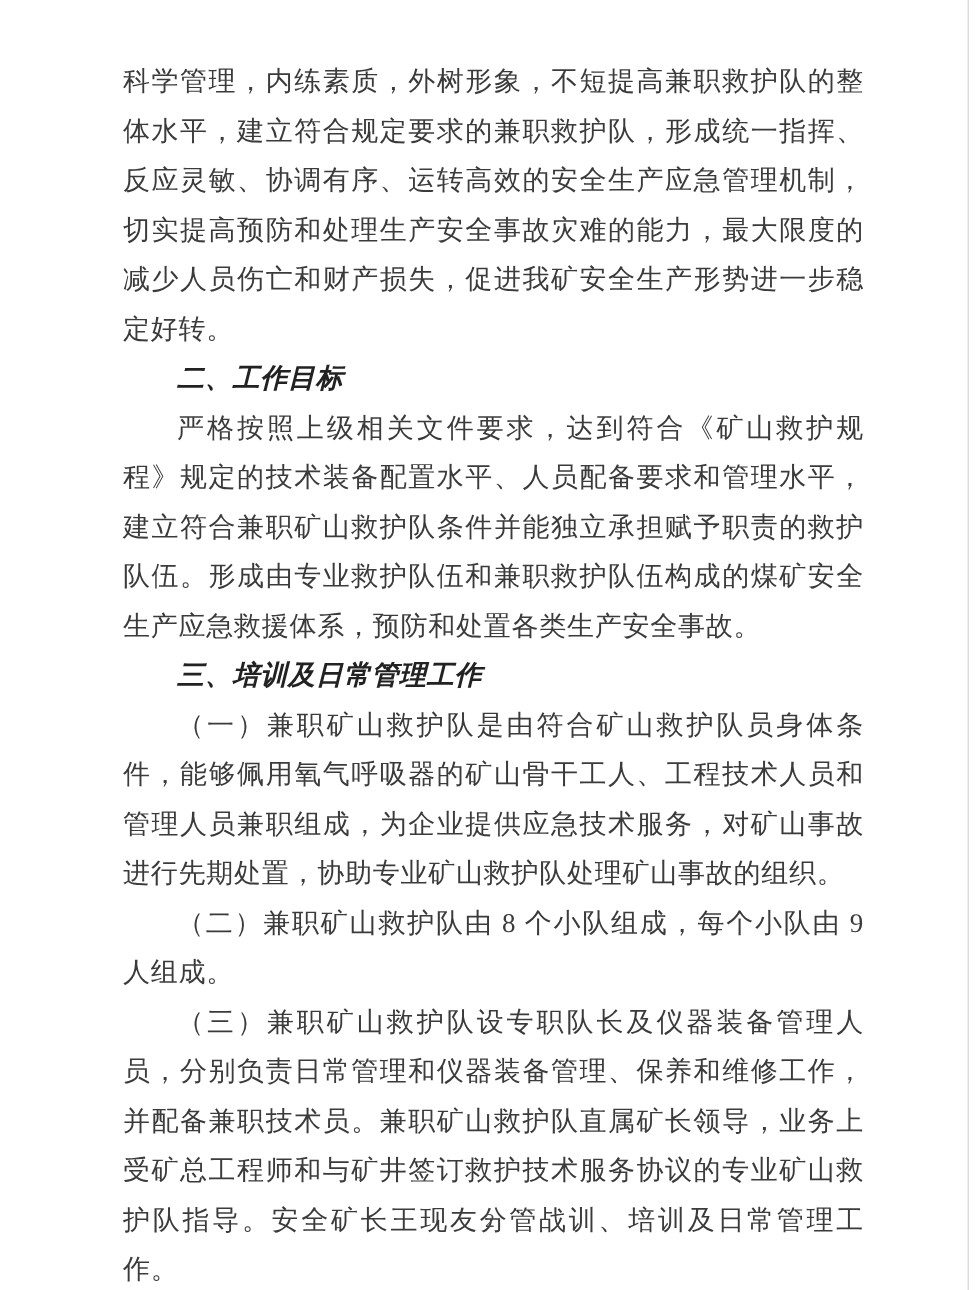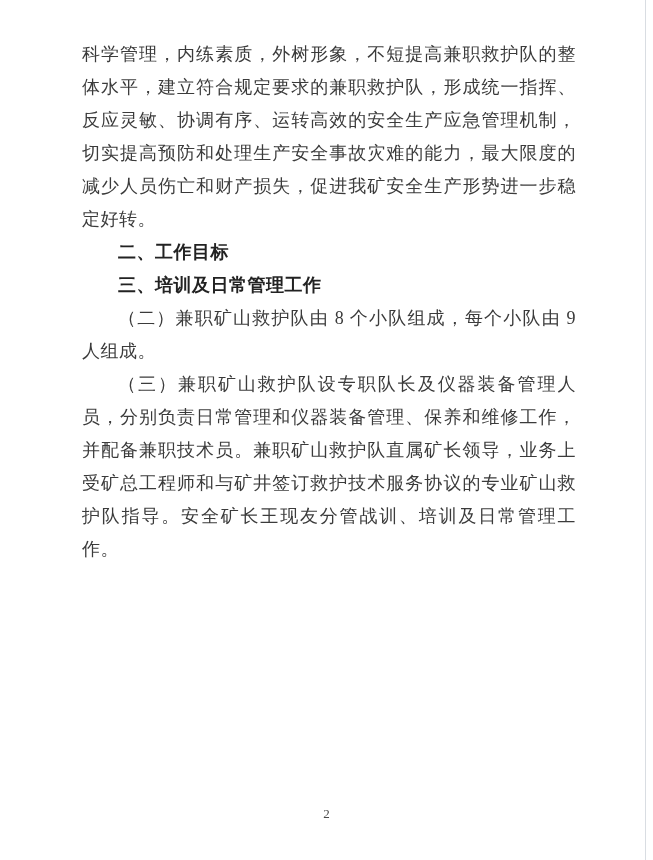--- a/index.html
+++ b/index.html
@@ -42,20 +42,21 @@
     text-indent: 2em;
   }
   .content p.noindent {
     text-indent: 0;
   }
   .content p.heading {
     text-indent: 2em;
     font-weight: bold;
     color: #222222;
     text-align: left;
+    font-style: italic;
   }
   .page-number {
     position: absolute;
     top: 806px;
     left: 0;
     width: 653px;
     text-align: center;
     font-size: 13px;
     color: #4a4a4a;
     font-family: "Liberation Serif", "DejaVu Serif", serif;
@@ -69,19 +70,21 @@
     background: #d9dde2;
   }
 </style>
 </head>
 <body>
 
 <div class="page">
   <div class="content">
     <p class="body noindent">科学管理，内练素质，外树形象，不短提高兼职救护队的整体水平，建立符合规定要求的兼职救护队，形成统一指挥、反应灵敏、协调有序、运转高效的安全生产应急管理机制，切实提高预防和处理生产安全事故灾难的能力，最大限度的减少人员伤亡和财产损失，促进我矿安全生产形势进一步稳定好转。</p>
     <p class="heading">二、工作目标</p>
+    <p class="body">严格按照上级相关文件要求，达到符合《矿山救护规程》规定的技术装备配置水平、人员配备要求和管理水平，建立符合兼职矿山救护队条件并能独立承担赋予职责的救护队伍。形成由专业救护队伍和兼职救护队伍构成的煤矿安全生产应急救援体系，预防和处置各类生产安全事故。</p>
     <p class="heading">三、培训及日常管理工作</p>
+    <p class="body">（一）兼职矿山救护队是由符合矿山救护队员身体条件，能够佩用氧气呼吸器的矿山骨干工人、工程技术人员和管理人员兼职组成，为企业提供应急技术服务，对矿山事故进行先期处置，协助专业矿山救护队处理矿山事故的组织。</p>
     <p class="body">（二）兼职矿山救护队由 8 个小队组成，每个小队由 9 人组成。</p>
     <p class="body">（三）兼职矿山救护队设专职队长及仪器装备管理人员，分别负责日常管理和仪器装备管理、保养和维修工作，并配备兼职技术员。兼职矿山救护队直属矿长领导，业务上受矿总工程师和与矿井签订救护技术服务协议的专业矿山救护队指导。安全矿长王现友分管战训、培训及日常管理工作。</p>
   </div>
   <div class="page-number">2</div>
   <div class="scan-edge"></div>
 </div>
 
 </body></html>

